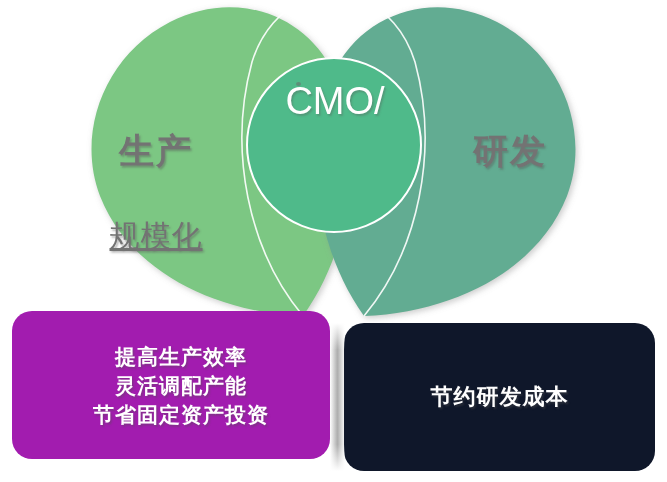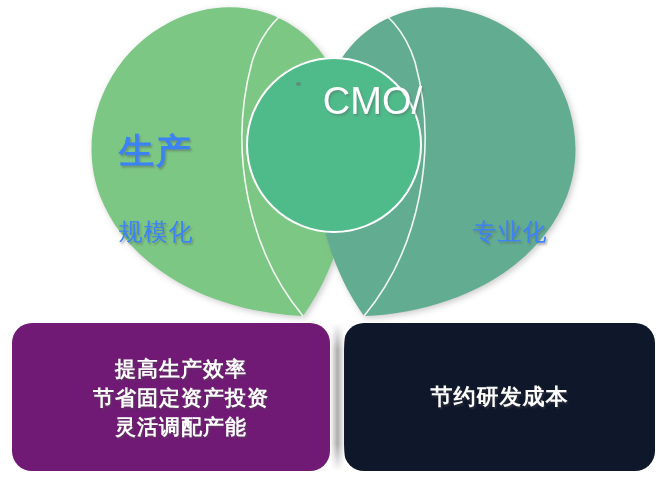--- a/index.html
+++ b/index.html
@@ -32,71 +32,72 @@
     top: 0;
     width: 667px;
     height: 330px;
     display: block;
   }
 
   
   .petal-label {
     position: absolute;
     text-align: center;
-    color: #3b82f6;
+    color: #737373;
     white-space: nowrap;
     text-shadow: 1.5px 1.5px 2px rgba(90,90,90,0.45);
     user-select: none;
   }
   .petal-title {
     font-size: 35px;
     font-weight: bold;
     letter-spacing: 2px;
   }
   .petal-sub {
-    font-size: 24px;
+    font-size: 30px;
     font-weight: normal;
     letter-spacing: 1px;
+    text-decoration: underline;
   }
 
   #left-petal-title  { left: 86px;  top: 128px; width: 140px; }
   #left-petal-sub    { left: 86px;  top: 216px; width: 140px; }
   #right-petal-title { left: 440px; top: 128px; width: 140px; }
   #right-petal-sub   { left: 440px; top: 216px; width: 140px; }
 
   #center-label {
     position: absolute;
     left: 248px;
     top: 78px;
     width: 174px;
-    text-align: right;
+    text-align: center;
     color: #ffffff;
     font-size: 38px;
     line-height: 46px;
     letter-spacing: 0px;
     text-shadow: 1.5px 1.5px 2px rgba(90,90,90,0.35);
     user-select: none;
   }
 
   
   .bottom-box {
     position: absolute;
     border-radius: 20px;
     display: flex;
     flex-direction: column;
     align-items: center;
     justify-content: center;
     box-sizing: border-box;
   }
   #box-left {
     left: 12px;
-    top: 323px;
+    top: 311px;
     width: 318px;
     height: 148px;
-    background: #701a75;
+    background: #a21caf;
     padding-left: 20px;
   }
   #box-right {
     left: 344px;
     top: 323px;
     width: 311px;
     height: 148px;
     background: #0f172a;
   }
   .box-line {
@@ -195,27 +196,27 @@
 
     <div id="center-speck"></div>
 
     <div id="center-label">
       <div>CMO/</div>
     </div>
 
     <div class="petal-label petal-title" id="left-petal-title">生产</div>
     <div class="petal-label petal-sub" id="left-petal-sub">规模化</div>
 
-    <div class="petal-label petal-sub" id="right-petal-sub">专业化</div>
+    <div class="petal-label petal-title" id="right-petal-title">研发</div>
   </div>
 
   <div class="bottom-box" id="box-left">
     <div class="box-line">提高生产效率</div>
+    <div class="box-line">灵活调配产能</div>
     <div class="box-line">节省固定资产投资</div>
-    <div class="box-line">灵活调配产能</div>
   </div>
 
   <div class="bottom-box" id="box-right">
     <div class="box-line">节约研发成本</div>
   </div>
 
   <div id="box-gap-shadow"></div>
 
 </div>
 

